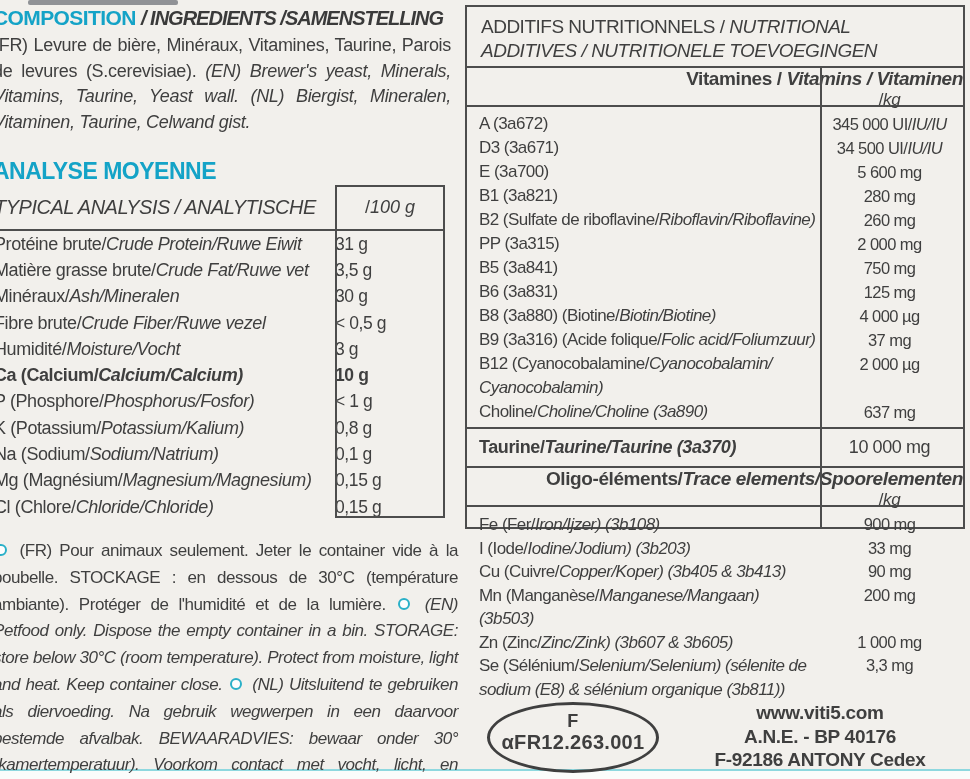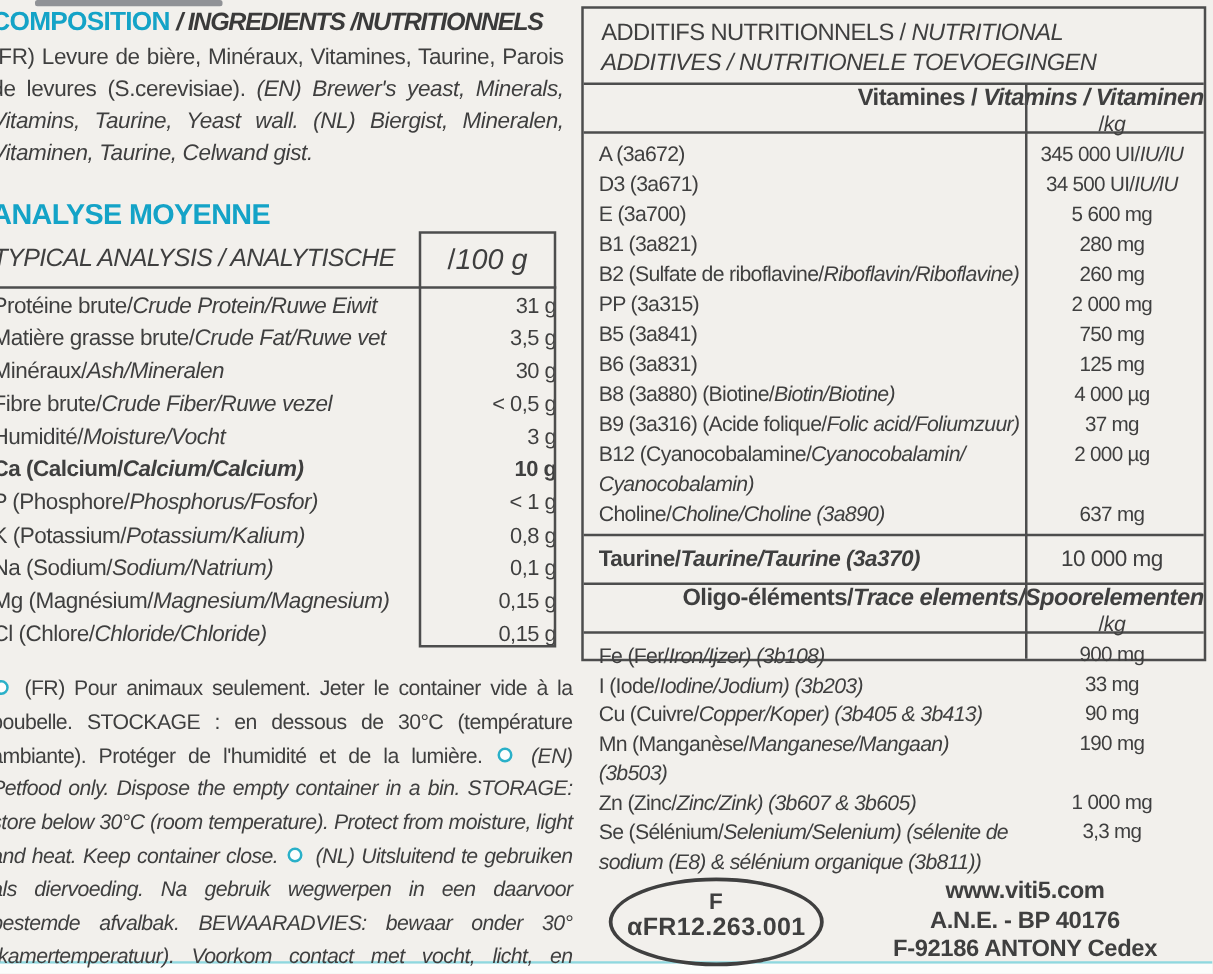--- a/index.html
+++ b/index.html
@@ -19,24 +19,24 @@
   .comp-title .cyan{color:#14a3c7;}
   .comp-title .rest{font-style:italic;font-weight:600;color:#3a3a3a;font-size:20px;letter-spacing:-1px;}
   .comp-para{top:33px;left:0;width:458px;font-size:18px;line-height:25.5px;text-align:justify;letter-spacing:-0.3px;}
   .seg-fr{font-style:normal;}
   .seg-en,.seg-nl{font-style:italic;}
 
   .an-title{top:158px;left:0;font-size:23px;font-weight:bold;color:#14a3c7;letter-spacing:-0.5px;}
   .an-table{top:185px;left:0;width:452px;}
   .an-header{display:flex;align-items:center;height:44px;border-bottom:2px solid #4d4d4d;}
   .an-header .lbl{flex:1;font-size:20px;font-style:italic;letter-spacing:-0.5px;padding-left:1px;}
-  .an-header .val{width:110px;text-align:center;font-size:23px;}
+  .an-header .val{width:110px;text-align:center;font-size:18px;}
   .an-row{display:flex;align-items:center;height:26.3px;font-size:18px;letter-spacing:-0.4px;}
   .an-row .lbl{flex:1;padding-left:1px;white-space:nowrap;overflow:hidden;}
-  .an-row .val{width:110px;text-align:right;font-size:17.5px;}
+  .an-row .val{width:110px;text-align:left;font-size:17.5px;}
   .an-valbox{position:absolute;left:342px;top:0;width:110px;height:333px;
     border:2px solid #4d4d4d;box-sizing:border-box;pointer-events:none;}
 
   .storage{top:538px;left:0;width:465px;font-size:17px;line-height:26.8px;text-align:justify;letter-spacing:-0.45px;}
   .bullet{display:inline-block;width:8px;height:8px;border:2.5px solid #2ab0c8;border-radius:50%;
     margin:0 5px 0 2px;vertical-align:baseline;background:#fdfdfd;}
 
   
   .rt{left:465px;top:5px;width:500px;height:524px;border:2px solid #4d4d4d;box-sizing:border-box;}
   .rt-title{height:61px;box-sizing:border-box;padding:8px 14px 0;font-size:19px;line-height:24px;
@@ -72,21 +72,21 @@
 <body>
 
 <div class="abs top-smudge"></div>
 <div class="abs bottom-strip"></div>
 <div class="abs bottom-paper"></div>
 
 <div class="abs left-col">
 
   <div class="abs comp-title">
     <span class="cyan">COMPOSITION</span>
-    <span class="rest">/ INGREDIENTS /NUTRITIONNELS</span>
+    <span class="rest">/ INGREDIENTS /SAMENSTELLING</span>
   </div>
 
   <div class="abs comp-para">
     <span class="seg-fr">(FR) Levure de bière, Minéraux, Vitamines, Taurine, Parois de levures (S.cerevisiae).</span>
     <span class="seg-en">(EN) Brewer's yeast, Minerals, Vitamins, Taurine, Yeast wall.</span>
     <span class="seg-nl">(NL) Biergist, Mineralen, Vitaminen, Taurine, Celwand gist.</span>
   </div>
 
   <div class="abs an-title">ANALYSE MOYENNE</div>
 
@@ -225,21 +225,21 @@
       <div class="rt-row">
         <div class="lbl">I (Iode/​<i>Iodine/​Jodium) (3b203)</i></div>
         <div class="val">33 mg</div>
       </div>
       <div class="rt-row">
         <div class="lbl">Cu (Cuivre/​<i>Copper/​Koper) (3b405 &amp; 3b413)</i></div>
         <div class="val">90 mg</div>
       </div>
       <div class="rt-row">
         <div class="lbl">Mn (Manganèse/​<i>Manganese/​Mangaan) (3b503)</i></div>
-        <div class="val">190 mg</div>
+        <div class="val">200 mg</div>
       </div>
       <div class="rt-row">
         <div class="lbl">Zn (Zinc/​<i>Zinc/​Zink) (3b607 &amp; 3b605)</i></div>
         <div class="val">1 000 mg</div>
       </div>
       <div class="rt-row">
         <div class="lbl">Se (Sélénium/​<i>Selenium/​Selenium) (sélenite de sodium (E8) &amp; sélénium organique (3b811))</i></div>
         <div class="val">3,3 mg</div>
       </div>
     </div>

